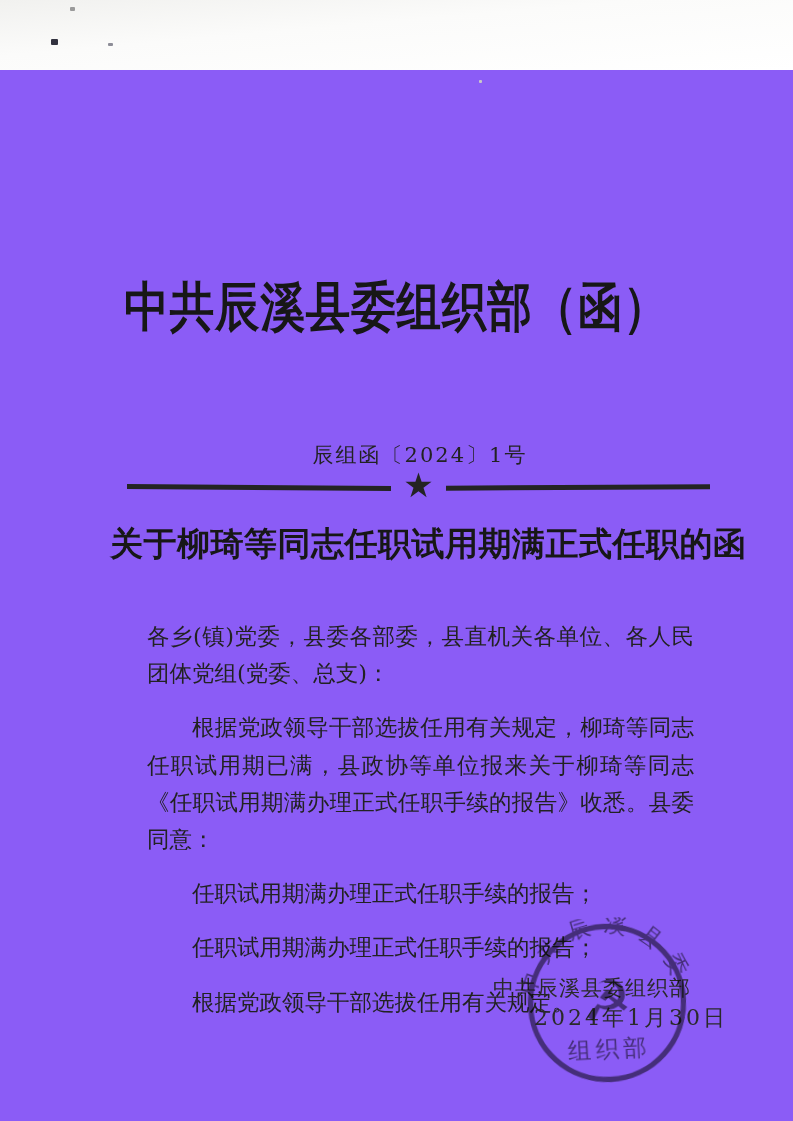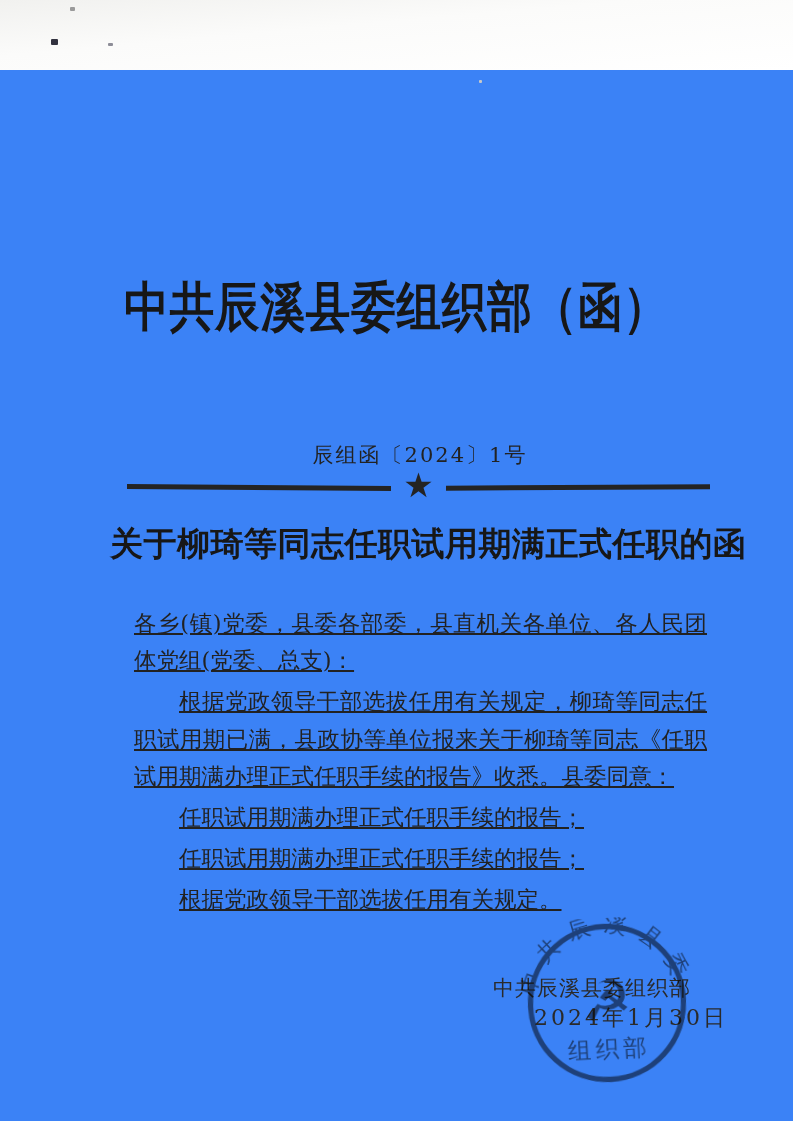--- a/index.html
+++ b/index.html
@@ -1,20 +1,20 @@
 <!DOCTYPE html>
 <html><head>
 <meta charset="utf-8">
 <style>
   html,body{margin:0;padding:0;background:#e8e8e6;}
   .page{
     position:relative;
     width:793px;height:1121px;
     margin:0 auto;
-    background:#3b82f6;
+    background:#8b5cf6;
     overflow:hidden;
     font-family:"DejaVu Serif","Liberation Serif",serif;
     color:#1c1c1c;
   }
   
   .page::before{
     content:"";position:absolute;left:0;top:0;width:100%;height:70px;
     background:linear-gradient(175deg,#f1f1ef 0%,#fbfbfa 40%,#ffffff 100%);
     pointer-events:none;
   }
@@ -51,21 +51,21 @@
   .heading{
     position:absolute;left:110px;top:522px;width:620px;
     text-align:center;font-size:33px;font-weight:bold;color:#171717;
     letter-spacing:0.5px;white-space:nowrap;
   }
   .body-text{
     position:absolute;left:130px;top:601px;width:581px;
     font-size:22.5px;line-height:37.2px;
     text-align:justify;color:#222;
   }
-  .body-text p{margin:4px;text-decoration:underline;}
+  .body-text p{margin:17px;}
   .body-text p.indent{text-indent:2em;}
 
   .signature-org{
     position:absolute;top:974px;left:493px;width:200px;
     font-size:21px;letter-spacing:1px;color:#2a2a2a;white-space:nowrap;
   }
   .signature-date{
     position:absolute;top:1003px;left:534px;width:170px;
     font-size:22px;letter-spacing:3px;color:#2a2a2a;white-space:nowrap;
   }

